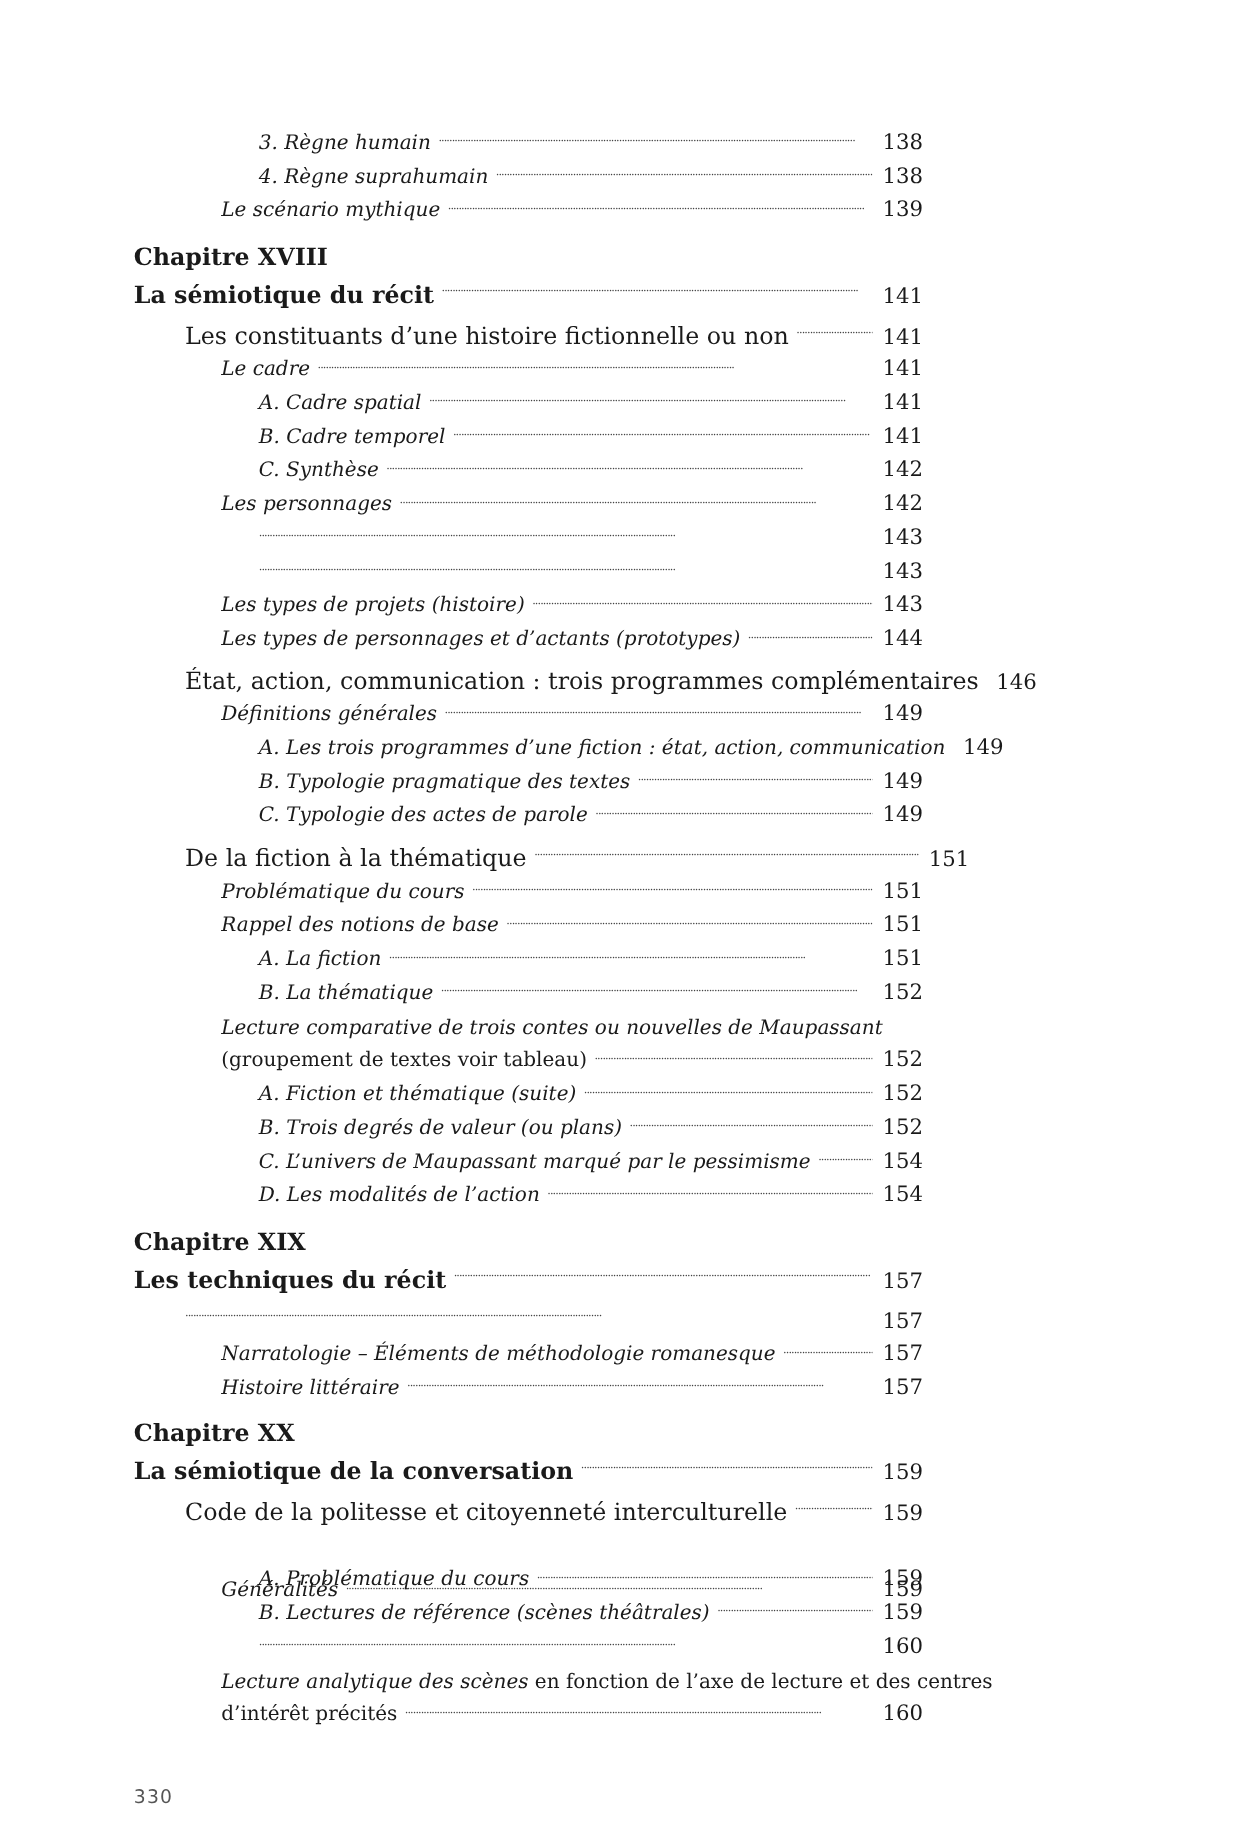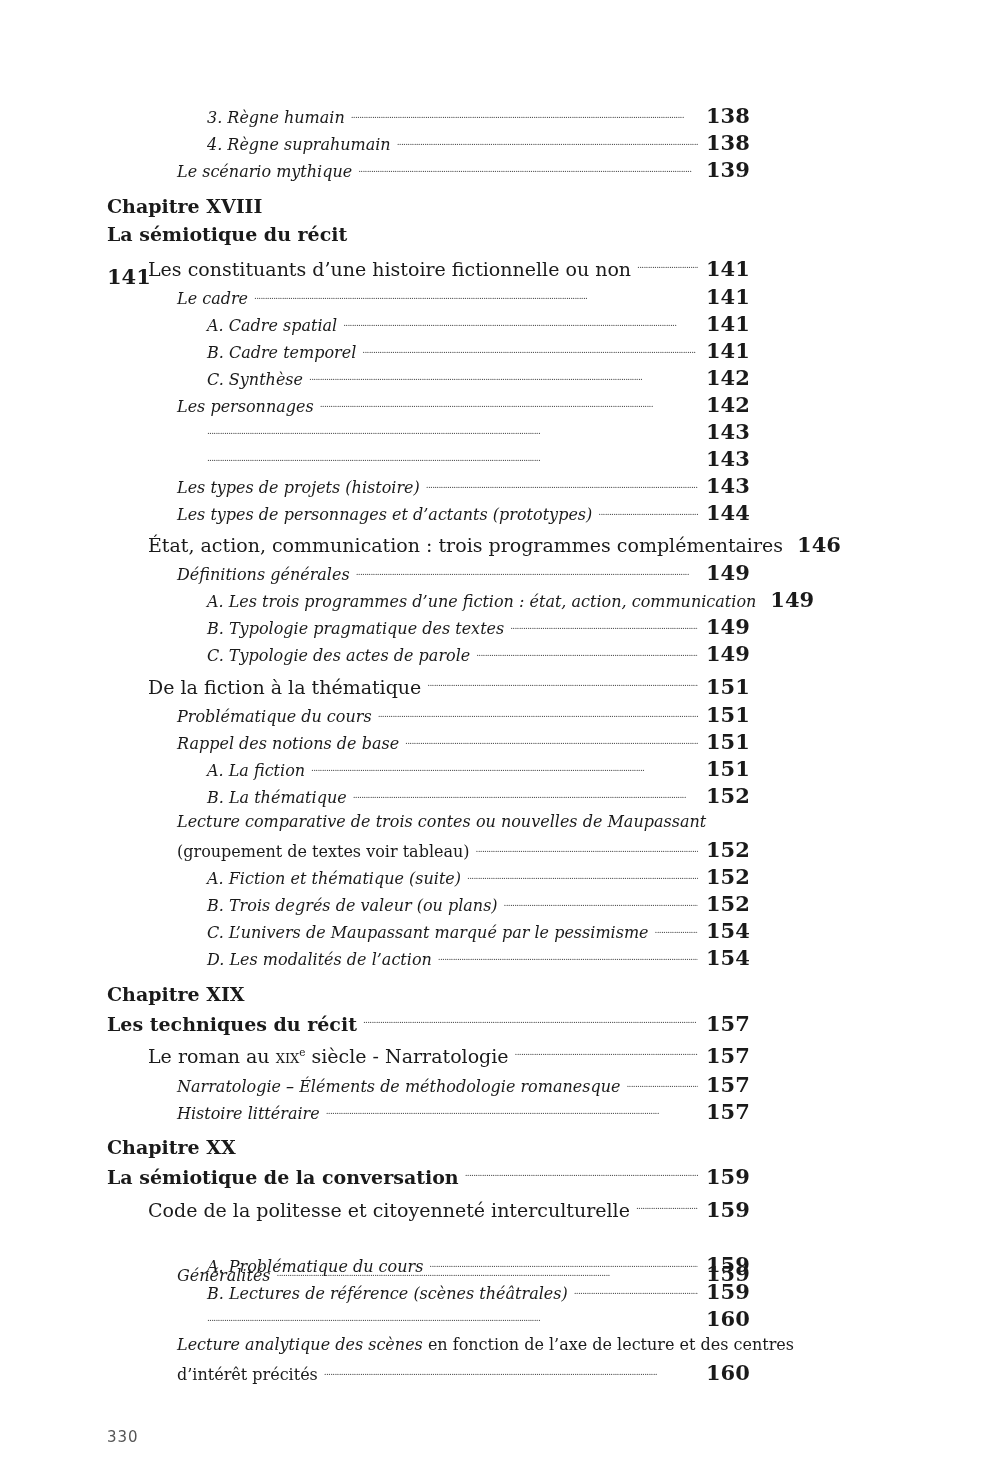--- a/index.html
+++ b/index.html
@@ -20,21 +20,21 @@
   .entry .dots {
     flex: 1 1 auto; overflow: hidden; height: 1em; position: relative;
     margin-right: 8px;
   }
   .entry .dots::before {
     content: ". . . . . . . . . . . . . . . . . . . . . . . . . . . . . . . . . . . . . . . . . . . . . . . . . . . . . . . . . . . . . . . . . . . . . . . . . . . . . . . . . . . . . . . . . . . . . . . . . . . . . . . . . . . . . . . . . . . . . . . . . . . . . . . . . . . . . . . . . . . . . . . . . . . . . . . . . . . . .";
     position: absolute; left: 0; top: 0; white-space: nowrap;
     font-size: 9px; letter-spacing: -1.8px; color: #444; line-height: 1.9em;
     font-style: normal; font-weight: normal;
   }
-  .entry .page { width: 34px; text-align: left; font-style: normal; font-weight: bold; font-size: 21px; }
+  .entry .page { width: 34px; text-align: left; font-style: normal; font-weight: normal; font-size: 17px; }
 
   .lvl-chap .row { font-weight: bold; font-size: 19px; }
   .lvl-sec .row { font-size: 19px; }
   .lvl-sub .row { font-style: italic; font-size: 16px; }
   .lvl-subsub .row { font-style: italic; font-size: 16px; }
   .lvl-plain .row { font-size: 16px; }
 
   .chap-head {
     position: absolute; left: 107px; font-weight: bold; font-size: 19px;
     white-space: nowrap;
@@ -72,21 +72,21 @@
     </div>
     <div class="entry lvl-sub" style="top: 157px;">
       <div class="row" style="left: 177px;">
         <span class="label">Le scénario mythique</span>
         <span class="dots"></span>
         <span class="page">139</span>
       </div>
     </div>
     <div class="chap-head" style="top: 195px;">Chapitre XVIII</div>
     <div class="entry lvl-chap" style="top: 223px;">
-      <div class="row" style="left: 107px; flex-direction: column;">
+      <div class="row" style="left: 107px;">
         <span class="label">La sémiotique du récit</span>
         <span class="dots"></span>
         <span class="page">141</span>
       </div>
     </div>
     <div class="entry lvl-sec" style="top: 256px;">
       <div class="row" style="left: 148px;">
         <span class="label">Les constituants d’une histoire fictionnelle ou non</span>
         <span class="dots"></span>
         <span class="page">141</span>
@@ -181,21 +181,21 @@
         <span class="page">149</span>
       </div>
     </div>
     <div class="entry lvl-subsub" style="top: 641px;">
       <div class="row" style="left: 207px;">
         <span class="label">C. Typologie des actes de parole</span>
         <span class="dots"></span>
         <span class="page">149</span>
       </div>
     </div>
-    <div class="entry lvl-sec" style="top: 674px;">
+    <div class="entry lvl-sec" style="top: 674px; padding-left: 37px;">
       <div class="row" style="left: 148px;">
         <span class="label">De la fiction à la thématique</span>
         <span class="dots"></span>
         <span class="page">151</span>
       </div>
     </div>
     <div class="entry lvl-sub" style="top: 702px;">
       <div class="row" style="left: 177px;">
         <span class="label">Problématique du cours</span>
         <span class="dots"></span>
@@ -262,21 +262,20 @@
     <div class="chap-head" style="top: 983px;">Chapitre XIX</div>
     <div class="entry lvl-chap" style="top: 1011px;">
       <div class="row" style="left: 107px;">
         <span class="label">Les techniques du récit</span>
         <span class="dots"></span>
         <span class="page">157</span>
       </div>
     </div>
     <div class="entry lvl-sec" style="top: 1043px;">
       <div class="row" style="left: 148px;">
-        <span class="label"><span>Le roman au </span><span class="sc">xix</span><sup>e</sup><span> siècle - Narratologie</span></span>
         <span class="dots"></span>
         <span class="page">157</span>
       </div>
     </div>
     <div class="entry lvl-sub" style="top: 1072px;">
       <div class="row" style="left: 177px;">
         <span class="label">Narratologie – Éléments de méthodologie romanesque</span>
         <span class="dots"></span>
         <span class="page">157</span>
       </div>

